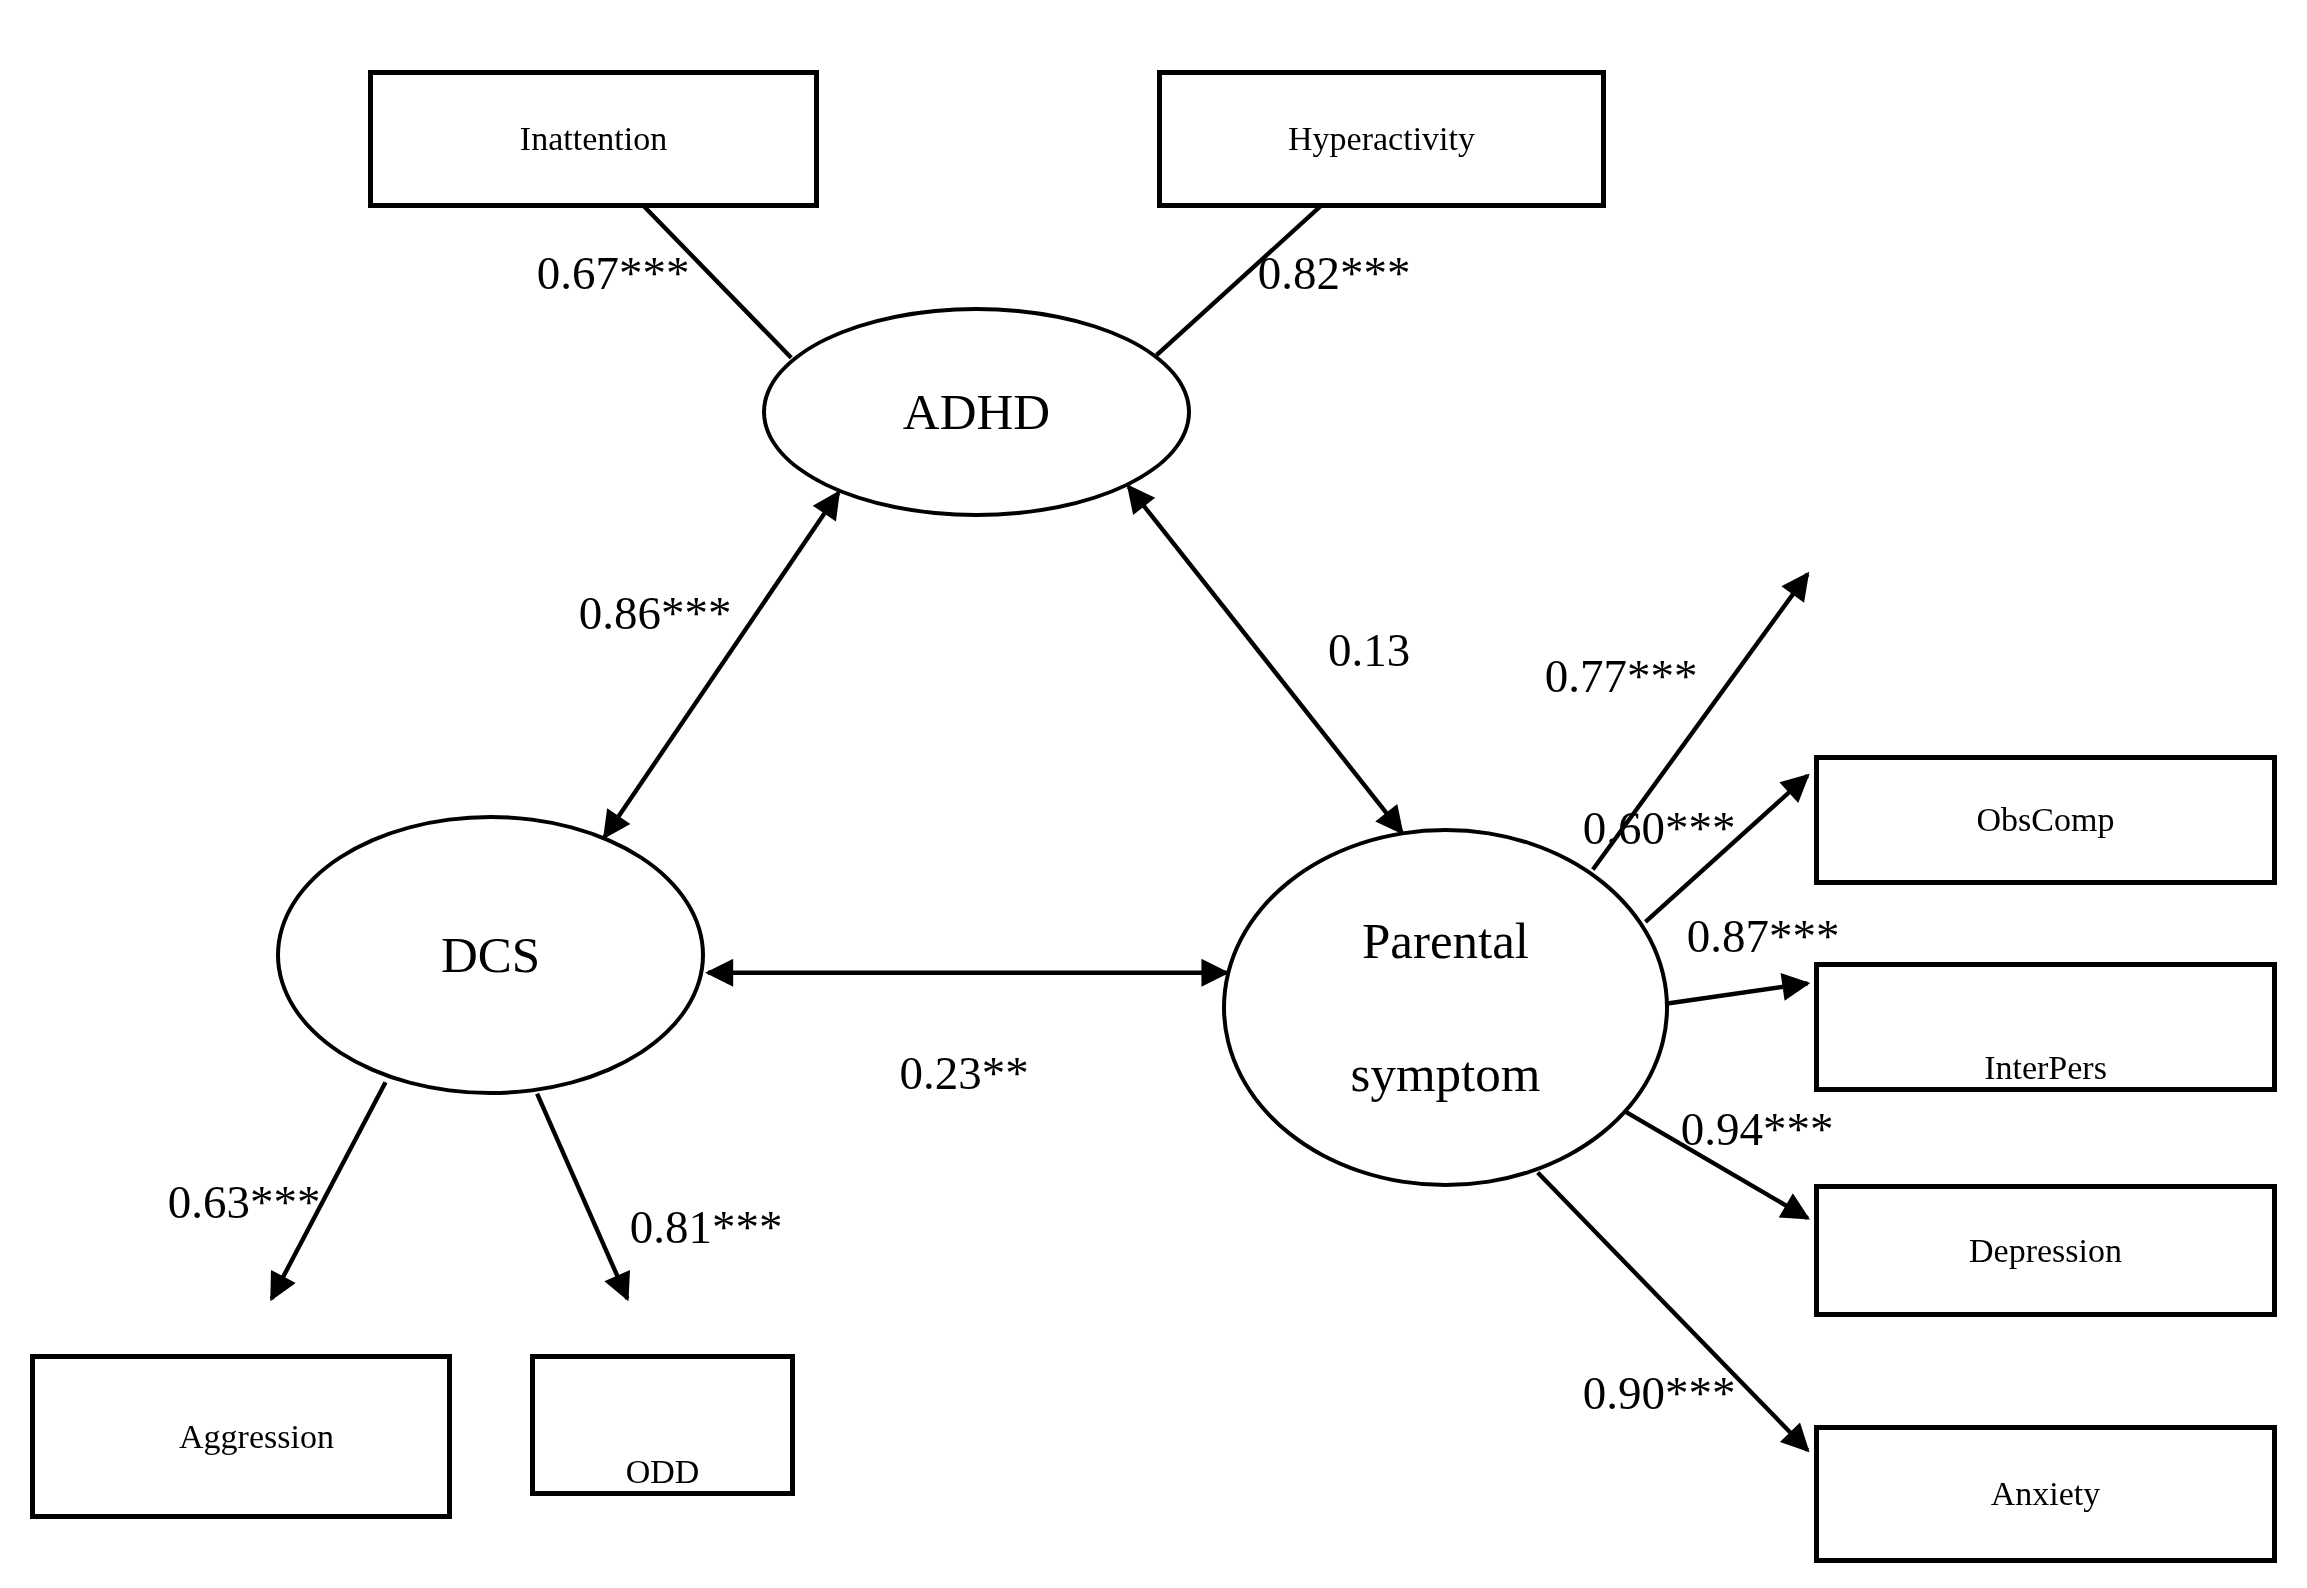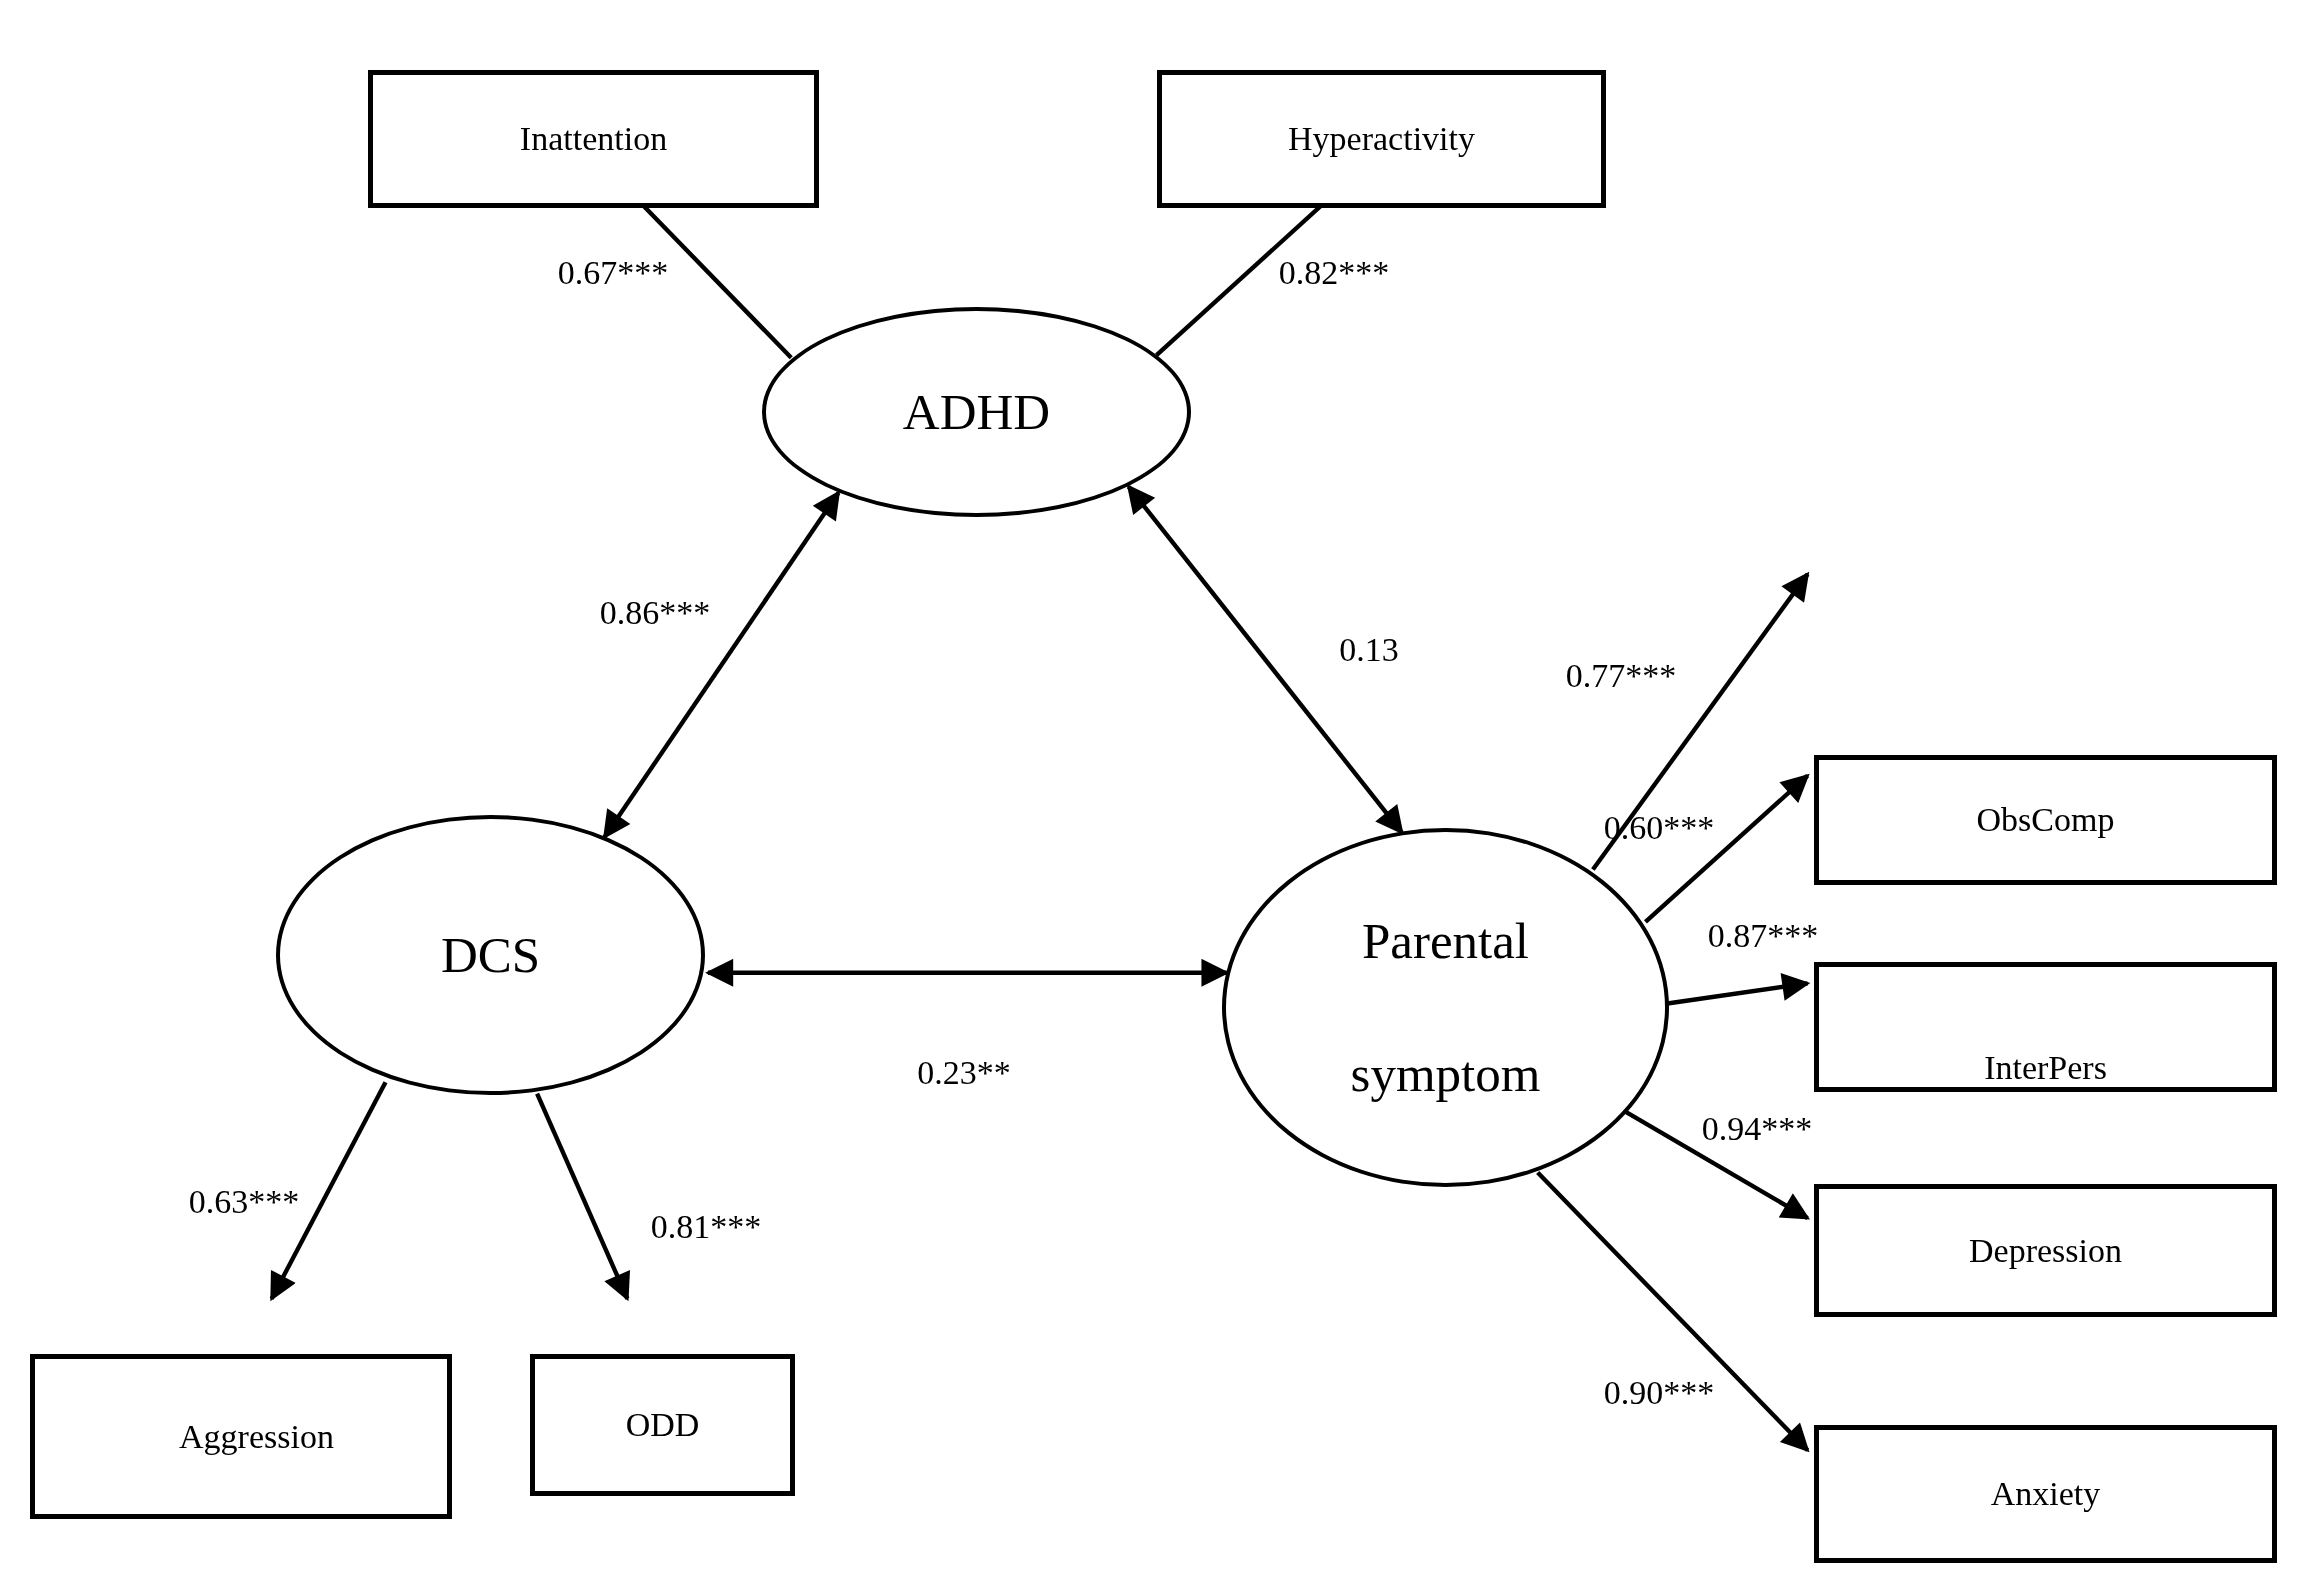--- a/index.html
+++ b/index.html
@@ -51,21 +51,21 @@
     display: block;
   }
   .ellipse.wrap2 .lbl {
     width: 289px;
     line-height: 2.6;
     word-spacing: 8761px; 
   }
   .coef {
     position: absolute;
     transform: translate(-50%, -50%);
-    font-size: 34px;
+    font-size: 47px;
     white-space: nowrap;
     background: transparent;
   }
   line.edge {
     stroke: #000000;
     stroke-width: 5;
   }
 </style>
 </head>
 <body>
@@ -115,21 +115,21 @@
   </div>
 
   <div class="box" style="left:1814px; top:1377px; width:463px; height:138px;">
     <span class="lbl">Anxiety</span>
   </div>
 
   <div class="box" style="left:30px; top:1306px; width:422px; height:165px;padding-left:31px;">
     <span class="lbl">Aggression</span>
   </div>
 
-  <div class="box" style="left:530px; top:1306px; width:265px; height:142px;">
+  <div class="box" style="left:530px; top:1306px; width:265px; height:142px;align-items:flex-end;">
     <span class="lbl">ODD</span>
   </div>
 
   <div class="ellipse" style="left:762px; top:307px; width:429px; height:210px;">
     <span class="lbl">ADHD</span>
   </div>
 
   <div class="ellipse" style="left:276px; top:815px; width:429px; height:280px;">
     <span class="lbl">DCS</span>
   </div>

